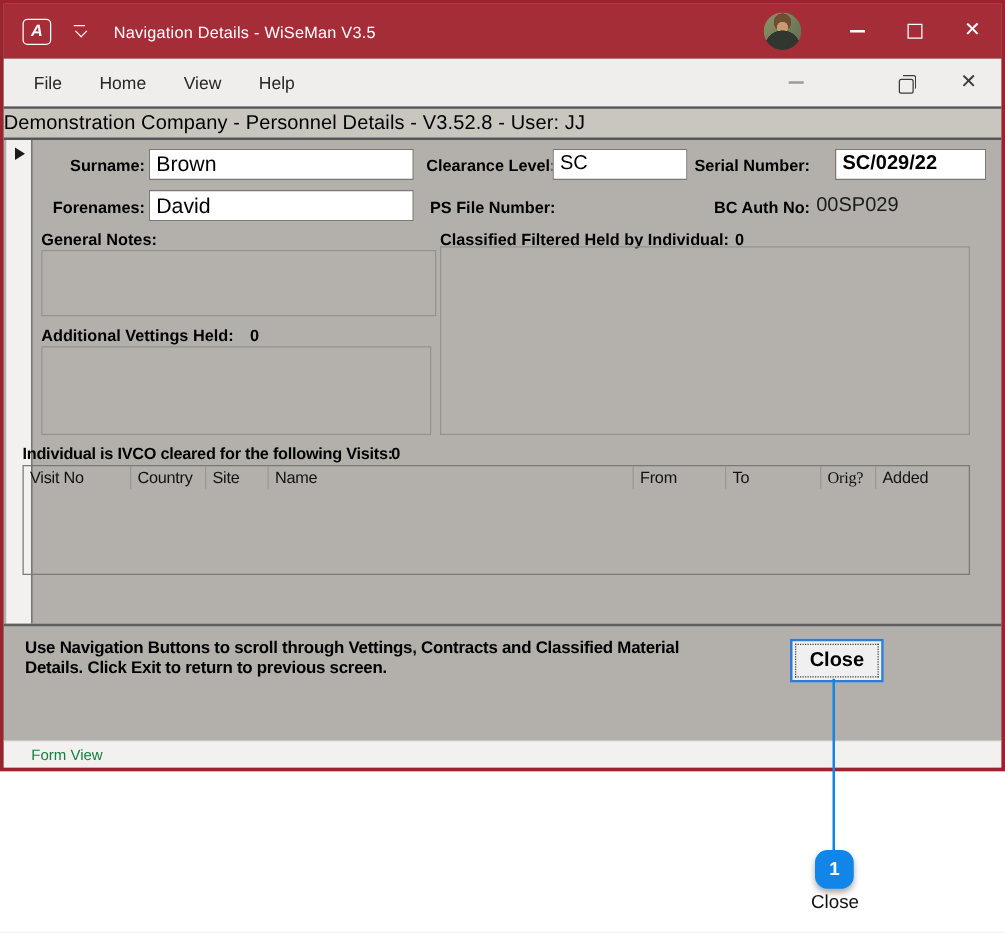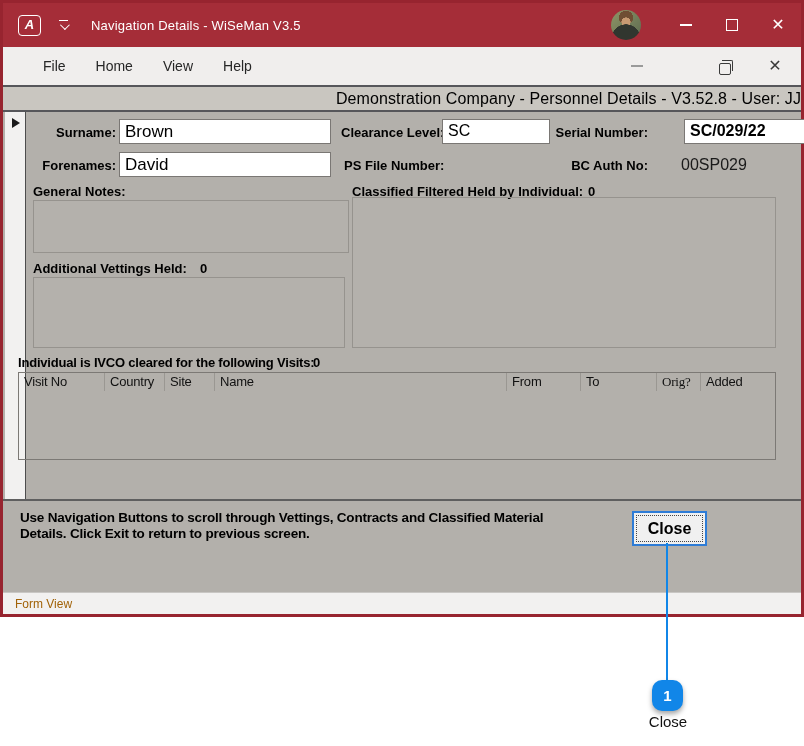--- a/index.html
+++ b/index.html
@@ -25,44 +25,44 @@
               radial-gradient(circle at 50% 26%, #6f4e33 0 26%, rgba(0,0,0,0) 27%),
               linear-gradient(135deg,#8e9465,#5c6b50); }
   .tb-btn { position:absolute; top:0; width:46px; height:44px; display:flex; align-items:center; justify-content:center; }
   .tb-min { right:92px; } .tb-max { right:46px; } .tb-close { right:0; }
   .glyph-min { width:12px; height:2px; background:#fff; }
   .glyph-max { width:12px; height:12px; border:1.6px solid #fff; }
   .glyph-close { color:#fff; font-size:16px; line-height:16px; }
 
   .menubar { height:38px; background:#F0EEED; display:flex; align-items:center; position:relative; flex:0 0 auto; }
   .menu-item { font-size:14px; color:#262626; padding:0 15px; }
-  .menu-item:first-child { padding-left:40px; }
+  .menu-item:first-child { padding-left:24px; }
   .mb-btn { position:absolute; top:0; width:40px; height:38px; display:flex; align-items:center; justify-content:center; }
   .mb-min { right:144px; } .mb-restore { right:56px; } .mb-close { right:6px; }
   .glyph-mbmin { width:12px; height:2px; background:#9a9a9a; }
   .restore-ic { position:relative; width:13px; height:13px; }
   .restore-ic::before { content:""; position:absolute; left:3px; top:0; width:10px; height:10px;
                         border-top:1.4px solid #3a3a3a; border-right:1.4px solid #3a3a3a; border-top-right-radius:2px; }
   .restore-ic::after { content:""; position:absolute; left:0; top:3px; width:10px; height:10px;
                        border:1.4px solid #3a3a3a; border-radius:2px; background:#F0EEED; }
   .glyph-mbclose { color:#3a3a3a; font-size:16px; line-height:16px; }
 
   .form-header { height:27px; background:#C9C6C0; border-top:2px solid #56565A; border-bottom:2px solid #56565A;
-                 text-align:right; font-size:16px; color:#000; line-height:23px; flex:0 0 auto; letter-spacing:.1px; }
+                 text-align:left; font-size:16px; color:#000; line-height:23px; flex:0 0 auto; letter-spacing:.1px; }
 
   
   .form-body { position:relative; flex:1 1 auto; background:#B3B0AB; }
   .record-strip { position:absolute; left:2px; top:0; bottom:0; width:21px; background:#F2F1F0; border-right:1px solid #4d4d4d; }
   .record-arrow { position:absolute; left:7px; top:6px; width:0; height:0;
                   border-left:8px solid #1a1a1a; border-top:5px solid transparent; border-bottom:5px solid transparent; }
 
   .lbl { position:absolute; font-size:13px; font-weight:bold; color:#000; white-space:nowrap; }
   .lbl.r { text-align:right; }
   .tbox { position:absolute; background:#fff; border:1px solid #7a7774; font-size:16px; color:#000; padding:2px 5px; white-space:nowrap; }
-  .val { position:absolute; font-size:16px; color:#1a1a1a; white-space:nowrap;margin-left:28px; }
+  .val { position:absolute; font-size:16px; color:#1a1a1a; white-space:nowrap; }
   .gbox { position:absolute; border:1px solid #96938E; background:rgba(255,255,255,0.02); }
   .cnt { position:absolute; font-size:13px; font-weight:bold; color:#000; }
 
   .visits-table { position:absolute; left:15px; top:260px; width:758px; height:88px; border:1px solid #7C7975; }
   .visits-head { display:flex; height:18px; }
   .visits-head .col { font-size:13px; color:#111; padding:1px 0 0 5px; border-right:1px solid #9A9792; overflow:hidden; white-space:nowrap; letter-spacing:-.2px; }
   .visits-head .col:nth-child(1){width:86px;} .visits-head .col:nth-child(2){width:60px;}
   .visits-head .col:nth-child(3){width:50px;} .visits-head .col:nth-child(4){width:292px;}
   .visits-head .col:nth-child(5){width:74px;} .visits-head .col:nth-child(6){width:76px;}
   .visits-head .col:nth-child(7){width:44px;font-family:Liberation Serif, serif;} .visits-head .col:nth-child(8){width:74px; border-right:none;}
@@ -70,21 +70,21 @@
   
   .form-footer { position:relative; flex:0 0 93px; border-top:2px solid #5F5F5F; background:#B3B0AB;padding-left:44px; }
   .instructions { position:absolute; left:17px; top:9px; width:566px; font-size:13.5px; font-weight:bold; line-height:16px; color:#000; letter-spacing:-.2px; }
   .close-btn { position:absolute; left:629px; top:10px; width:75px; height:35px; background:#F0F0F0;
                border:2px solid #2E7CD6; display:flex; align-items:center; justify-content:center; cursor:pointer; }
   .close-btn-inner { display:flex; align-items:center; justify-content:center; width:100%; height:100%;
                      outline:1px dotted #444; outline-offset:-3px; font-size:16px; font-weight:bold; color:#000; }
 
   
   .statusbar { flex:0 0 22px; background:#F2F1F0; border-top:1px solid #C9C7C4; display:flex; align-items:center;
-               font-size:12px; color:#a16207; padding:0 12px; }
+               font-size:12px; color:#15803d; padding:0 22px; }
   .status-right { margin-left:auto; display:flex; gap:19px; padding-right:22px; }
 
   
   .callout-line { position:absolute; left:666px; top:543px; width:2px; height:139px; background:#1186E8; z-index:40; }
   .callout-badge { position:absolute; left:652px; top:680px; width:31px; height:31px; border-radius:10px; background:#1186E8;
                    color:#fff; font-size:15px; font-weight:bold; display:flex; align-items:center; justify-content:center;
                    box-shadow:0 3px 5px rgba(0,0,0,.35); z-index:41; }
   .callout-label { position:absolute; left:632px; top:713px; width:72px; text-align:center; font-size:15px; color:#111; z-index:41; }
 </style>
 </head>
@@ -133,21 +133,21 @@
     <div class="form-body">
       <div class="record-strip">
         <div class="record-arrow"></div>
       </div>
 
       <span class="lbl r" style="left:27px; top:13px; width:86px;">Surname:</span>
       <div class="tbox" style="left:116px; top:7px; width:212px; height:25px; font-size:17px;">Brown</div>
       <span class="lbl r" style="left:338px; top:13px; width:97px;">Clearance Level:</span>
       <div class="tbox" style="left:439px; top:7px; width:108px; height:25px;">SC</div>
       <span class="lbl r" style="left:552px; top:13px; width:93px;">Serial Number:</span>
-      <div class="tbox" style="left:681px; top:7px; width:121px; height:25px; font-weight:bold;">SC/029/22</div>
+      <div class="tbox" style="left:665px; top:7px; width:121px; height:25px; font-weight:bold;">SC/029/22</div>
 
       <span class="lbl r" style="left:27px; top:46px; width:86px;">Forenames:</span>
       <div class="tbox" style="left:116px; top:40px; width:212px; height:25px; font-size:17px;">David</div>
       <span class="lbl" style="left:341px; top:46px;">PS File Number:</span>
       <span class="lbl r" style="left:552px; top:46px; width:93px;">BC Auth No:</span>
       <span class="val" style="left:650px; top:44px;">00SP029</span>
 
       <span class="lbl" style="left:30px; top:72px;">General Notes:</span>
       <div class="gbox" style="left:30px; top:88px; width:316px; height:53px;"></div>
 

